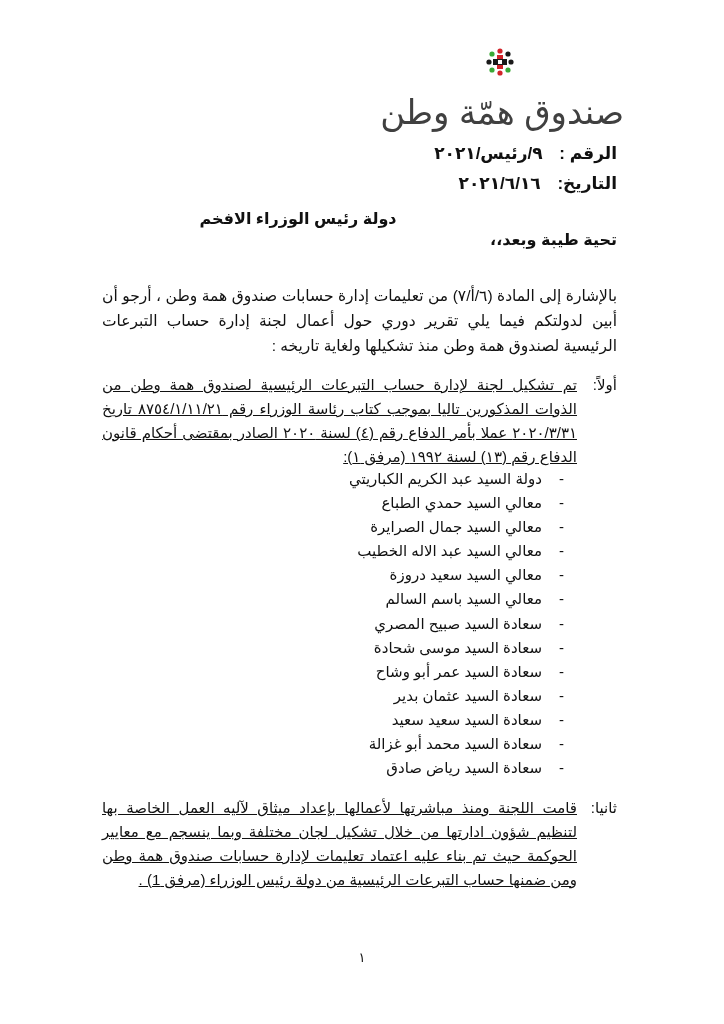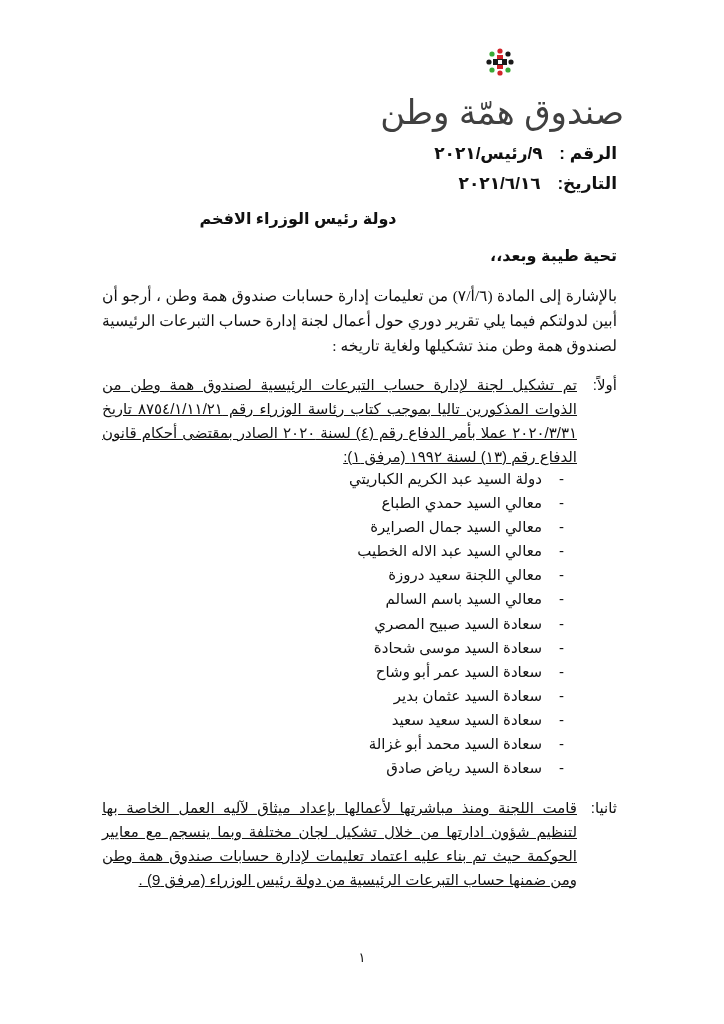--- a/index.html
+++ b/index.html
@@ -10,23 +10,23 @@
   .logo { position:absolute; top:40px; right:100px; width:140px; height:80px; text-align:center; direction:rtl; }
   .logo-mark { position:absolute; top:8px; right:110px; width:28px; height:28px; }
   .logo-text { position:absolute; top:52px; right:0; font-size:34px; font-weight:400; color:#404040; letter-spacing:0; white-space:nowrap; }
 
   .meta { position:absolute; right:107px; font-size:17px; font-weight:bold; white-space:nowrap; }
   .meta .lbl { margin-left:12px; }
   .ref { top:143px; }
   .date { top:173px; }
 
   .addressee { position:absolute; top:209px; left:0; width:596px; text-align:center; font-size:16px; font-weight:bold; }
-  .greeting { position:absolute; top:246px; right:107px; font-size:16px; font-weight:bold; }
+  .greeting { position:absolute; top:230px; right:107px; font-size:16px; font-weight:bold; }
 
-  .para { position:absolute; right:107px; width:515px; font-size:15.5px; line-height:25px; text-align:justify; text-align-last:right;font-family:Liberation Serif, serif; }
+  .para { position:absolute; right:107px; width:515px; font-size:15.5px; line-height:25px; text-align:justify; text-align-last:right; }
   .intro { top:283px; }
 
   .section { position:absolute; right:107px; width:515px; font-size:15px; line-height:24px; }
   .section .num { position:absolute; right:0; top:0; white-space:nowrap; }
   .section .body { margin-right:40px; text-align:justify; text-align-last:right;text-decoration:underline; }
   .s1 { top:373px; }
   .s2 { top:796px; }
 
   .members { position:absolute; top:467px; right:160px; list-style:none; margin:0; padding:0; font-size:15px; }
   .members li { height:24.1px; line-height:24px; white-space:nowrap; position:relative; padding-right:22px; }
@@ -75,30 +75,30 @@
   <div class="section s1">
     <span class="num">أولاً:</span>
     <div class="body">تم تشكيل لجنة لإدارة حساب التبرعات الرئيسية لصندوق همة وطن من الذوات المذكورين تاليا بموجب كتاب رئاسة الوزراء رقم ٨٧٥٤/١/١١/٢١ تاريخ ٢٠٢٠/٣/٣١ عملا بأمر الدفاع رقم (٤) لسنة ٢٠٢٠ الصادر بمقتضى أحكام قانون الدفاع رقم (١٣) لسنة ١٩٩٢ (مرفق ١):</div>
   </div>
 
   <ul class="members">
     <li><span class="dash">-</span><span>دولة السيد عبد الكريم الكباريتي</span></li>
     <li><span class="dash">-</span><span>معالي السيد حمدي الطباع</span></li>
     <li><span class="dash">-</span><span>معالي السيد جمال الصرايرة</span></li>
     <li><span class="dash">-</span><span>معالي السيد عبد الاله الخطيب</span></li>
-    <li><span class="dash">-</span><span>معالي اللجنة سعيد دروزة</span></li>
+    <li><span class="dash">-</span><span>معالي السيد سعيد دروزة</span></li>
     <li><span class="dash">-</span><span>معالي السيد باسم السالم</span></li>
     <li><span class="dash">-</span><span>سعادة السيد صبيح المصري</span></li>
     <li><span class="dash">-</span><span>سعادة السيد موسى شحادة</span></li>
     <li><span class="dash">-</span><span>سعادة السيد عمر أبو وشاح</span></li>
     <li><span class="dash">-</span><span>سعادة السيد عثمان بدير</span></li>
     <li><span class="dash">-</span><span>سعادة السيد سعيد سعيد</span></li>
     <li><span class="dash">-</span><span>سعادة السيد محمد أبو غزالة</span></li>
     <li><span class="dash">-</span><span>سعادة السيد رياض صادق</span></li>
   </ul>
 
   <div class="section s2">
     <span class="num">ثانيا:</span>
-    <div class="body">قامت اللجنة ومنذ مباشرتها لأعمالها بإعداد ميثاق لآليه العمل الخاصة بها لتنظيم شؤون ادارتها من خلال تشكيل لجان مختلفة وبما ينسجم مع معايير الحوكمة حيث تم بناء عليه اعتماد تعليمات لإدارة حسابات صندوق همة وطن ومن ضمنها حساب التبرعات الرئيسية من دولة رئيس الوزراء (مرفق 9) .</div>
+    <div class="body">قامت اللجنة ومنذ مباشرتها لأعمالها بإعداد ميثاق لآليه العمل الخاصة بها لتنظيم شؤون ادارتها من خلال تشكيل لجان مختلفة وبما ينسجم مع معايير الحوكمة حيث تم بناء عليه اعتماد تعليمات لإدارة حسابات صندوق همة وطن ومن ضمنها حساب التبرعات الرئيسية من دولة رئيس الوزراء (مرفق 1) .</div>
   </div>
 
   <div class="page-number">١</div>
 </div>
 
 </body></html>

